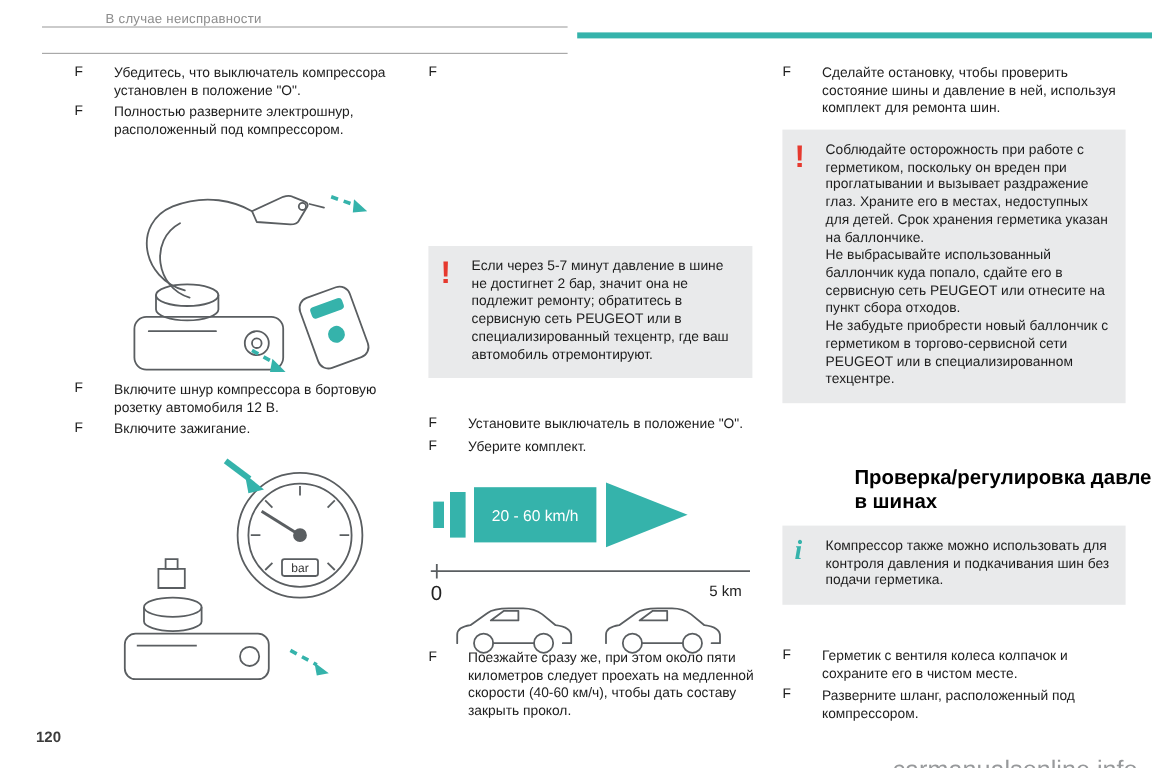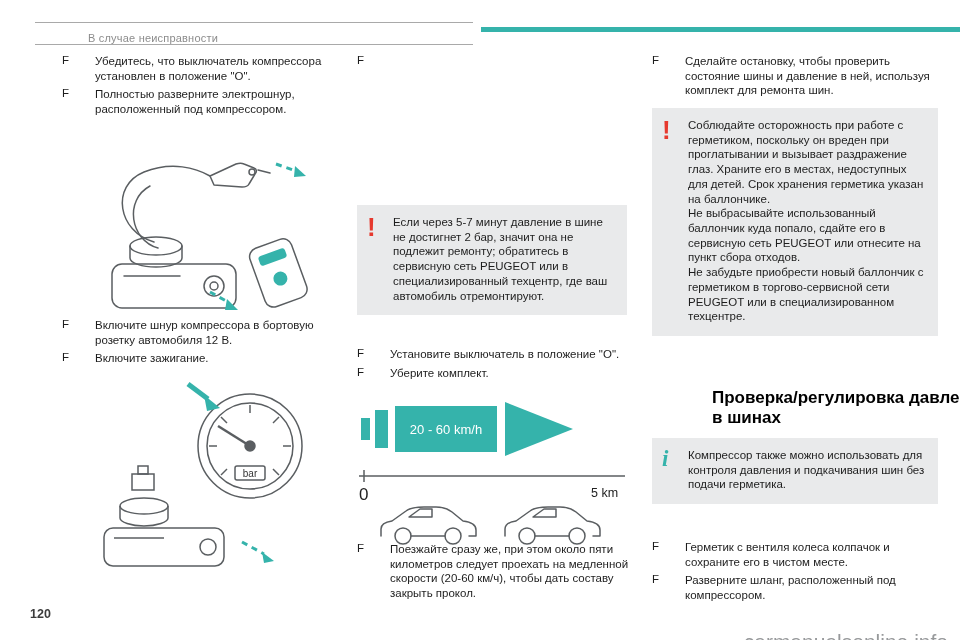--- a/index.html
+++ b/index.html
@@ -25,21 +25,21 @@
 
   .pagenum { font-size:12.5px; font-weight:bold; color:#3c3c3c; }
   .watermark { font-size:21px; color:#97999b; }
 
   svg text { font-family:"Liberation Sans", sans-serif; }
 </style>
 </head>
 <body>
 
 <div class="abs rule" style="left:35px; top:22px; width:438px;"></div>
-<div class="abs crumb" style="left:88px; top:32px;">В случае неисправности</div>
+<div class="abs crumb" style="left:88px; top:10px;">В случае неисправности</div>
 <div class="abs rule" style="left:35px; top:44px; width:438px;"></div>
 <div class="abs tealbar" style="left:481px; top:27px; width:479px;"></div>
 
 <div class="abs" style="left:62px; top:54px; width:276px;">
   <div class="bullet">
     <span class="marker">F</span>
     <p class="btext">Убедитесь, что выключатель компрессора установлен в положение "O".</p>
   </div>
   <div class="bullet">
     <span class="marker">F</span>
@@ -174,21 +174,21 @@
       <circle cx="74" cy="36" r="8"></circle>
       <path d="M32 36 h34"></path>
       <path d="M30 17 l11 -8 h12 v8 z"></path>
     </g>
   </svg>
 </div>
 
 <div class="abs" style="left:357px; top:542px; width:276px;">
   <div class="bullet">
     <span class="marker">F</span>
-    <p class="btext">Поезжайте сразу же, при этом около пяти километров следует проехать на медленной скорости (20-60 км/ч), чтобы дать составу закрыть прокол.</p>
+    <p class="btext">Поезжайте сразу же, при этом около пяти километров следует проехать на медленной скорости (40-60 км/ч), чтобы дать составу закрыть прокол.</p>
   </div>
 </div>
 
 <div class="abs" style="left:652px; top:54px; width:286px;">
   <div class="bullet">
     <span class="marker">F</span>
     <p class="btext">Сделайте остановку, чтобы проверить состояние шины и давление в ней, используя комплект для ремонта шин.</p>
   </div>
 </div>
 

